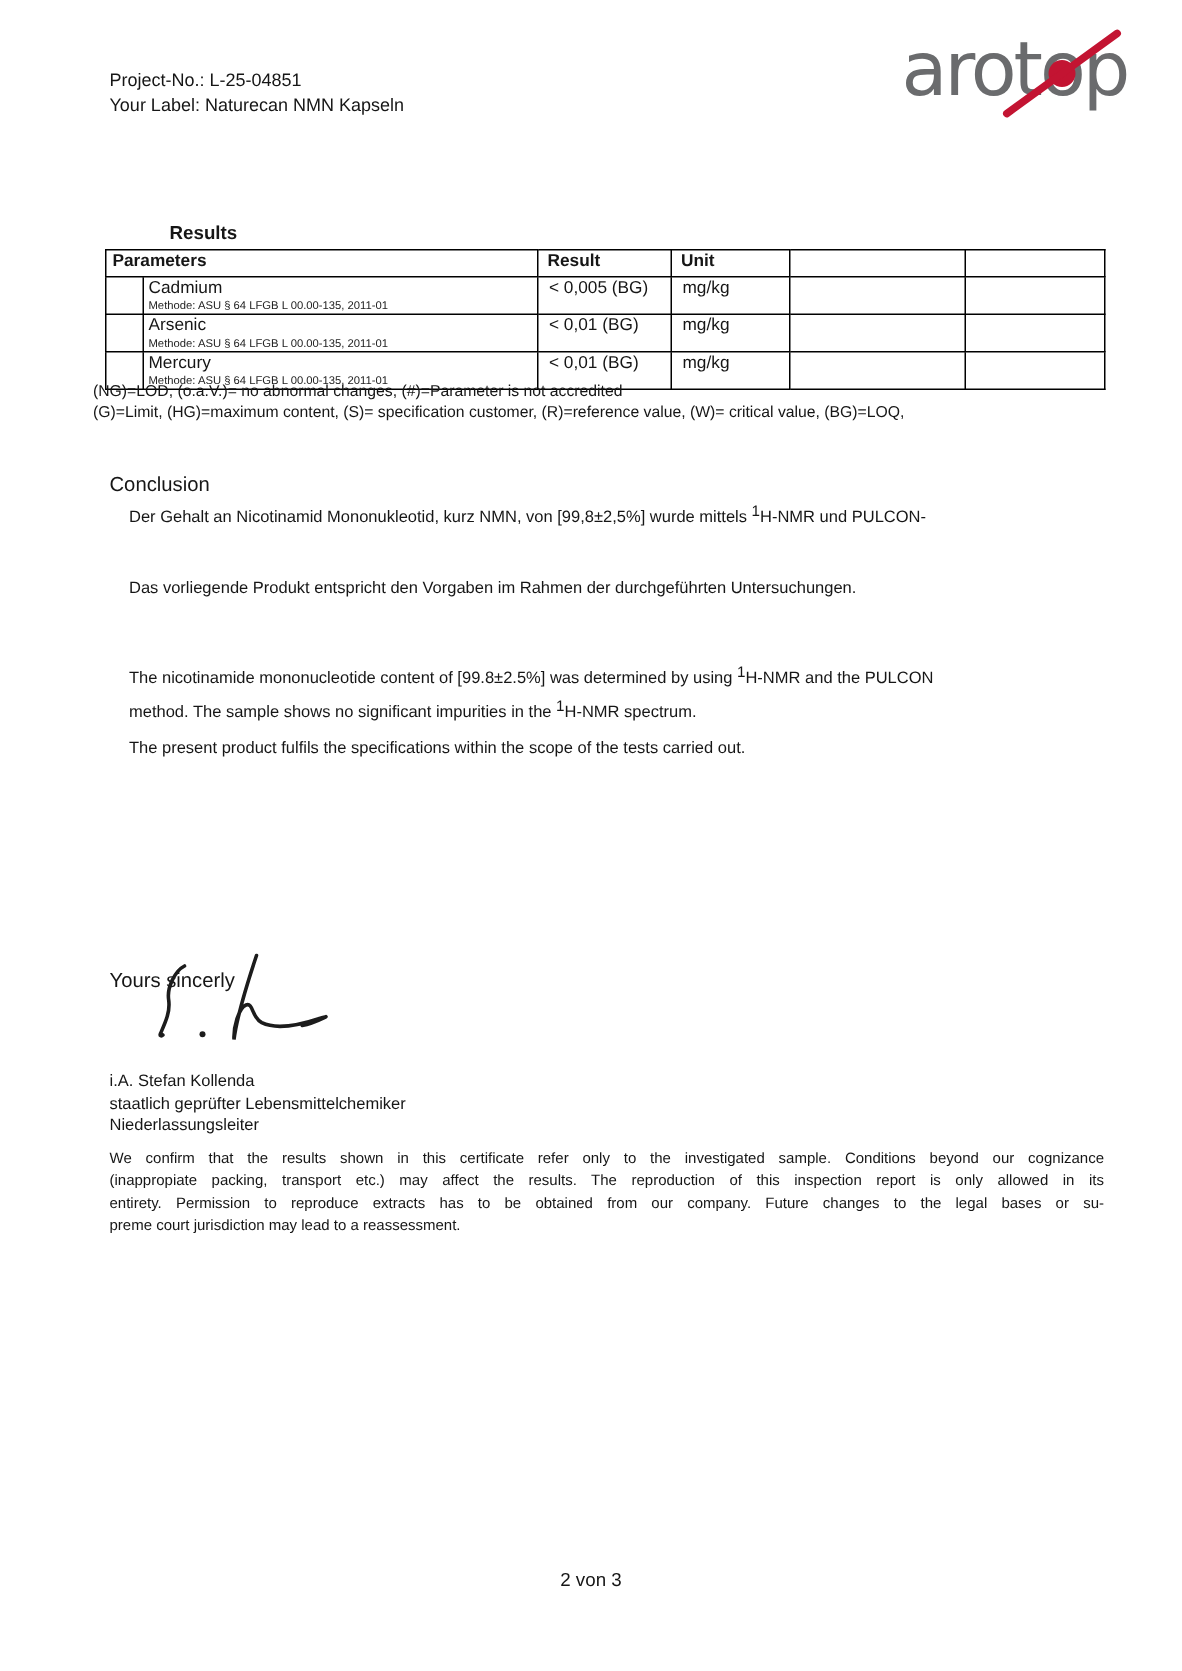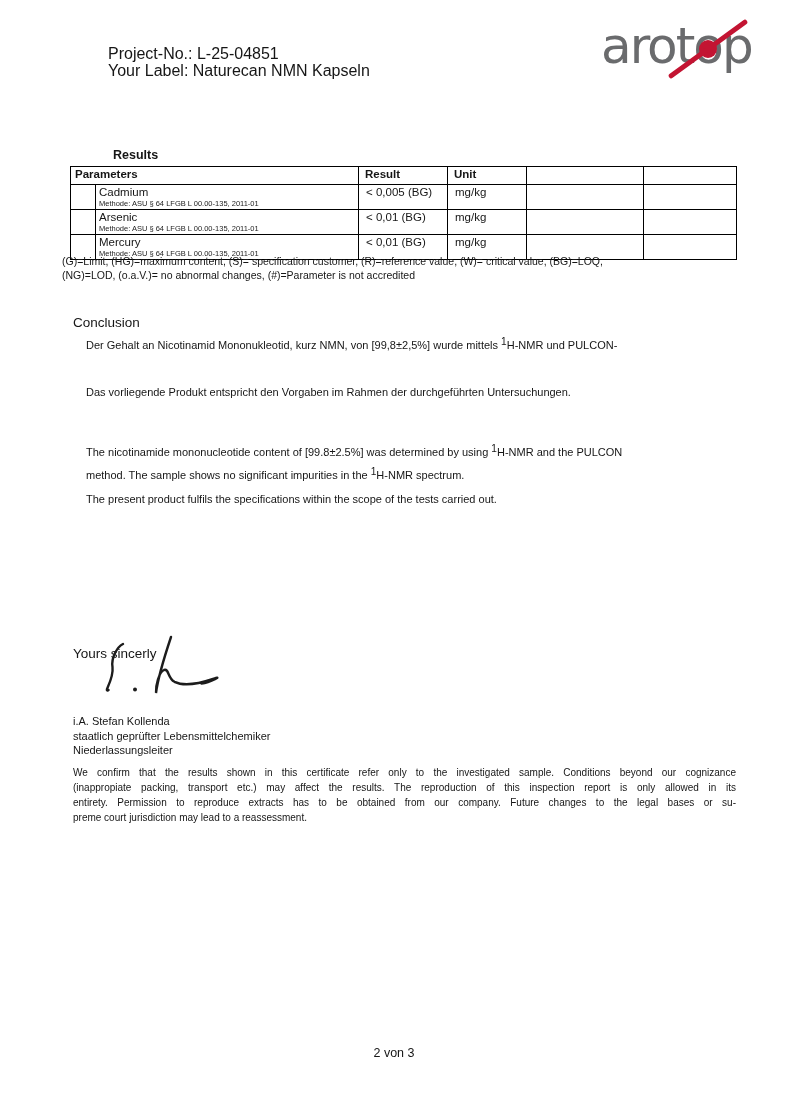--- a/index.html
+++ b/index.html
@@ -3,21 +3,21 @@
 <meta charset="utf-8">
 <style>
   html,body { margin:0; padding:0; background:#e8e8e8; }
   .page {
     position:relative; width:788px; height:1114px; margin:0 auto;
     background:#ffffff; overflow:hidden;
     font-family:"Liberation Sans","DejaVu Sans",sans-serif; color:#161616;
   }
 
   
-  .header-block { position:absolute; left:73px; top:45px; font-size:16px; line-height:17px;margin-left:35px; }
+  .header-block { position:absolute; left:73px; top:45px; font-size:12px; line-height:17px; }
 
   
   .logo { position:absolute; left:601px; top:12px; width:180px; height:68px;
           font-family:"DejaVu Sans","Liberation Sans",sans-serif;
           font-size:50px; line-height:68px; letter-spacing:-2px; color:#6a6b6d; white-space:nowrap; }
   .logo .o2 { position:relative; display:inline-block; }
   .logo .dot { position:absolute; left:50%; top:55%; width:18px; height:18px; border-radius:50%;
                background:#c31432; transform:translate(-50%,-50%); }
   .logo .slash { position:absolute; left:50%; top:54%; width:96px; height:5px; border-radius:3px;
                  background:#c31432; transform:translate(-50%,-50%) rotate(-36deg); }
@@ -119,22 +119,22 @@
       </td>
       <td class="res">&lt; 0,01 (BG)</td>
       <td class="unit">mg/kg</td>
       <td></td>
       <td></td>
     </tr>
   </tbody>
     </table>
 
   <div class="legend">
+    <div>(NG)=LOD, (o.a.V.)= no abnormal changes, (#)=Parameter is not accredited</div>
     <div>(G)=Limit, (HG)=maximum content, (S)= specification customer, (R)=reference value, (W)= critical value, (BG)=LOQ,</div>
-    <div>(NG)=LOD, (o.a.V.)= no abnormal changes, (#)=Parameter is not accredited</div>
   </div>
 
   <div class="conclusion-title">Conclusion</div>
 
   <div class="para de1">
     <div><span>Der Gehalt an Nicotinamid Mononukleotid, kurz NMN, von [99,8±2,5%] wurde mittels </span><sup>1</sup><span>H-NMR und PULCON-</span></div>
   </div>
   <div class="para de2">Das vorliegende Produkt entspricht den Vorgaben im Rahmen der durchgeführten Untersuchungen.</div>
 
   <div class="para en1">

